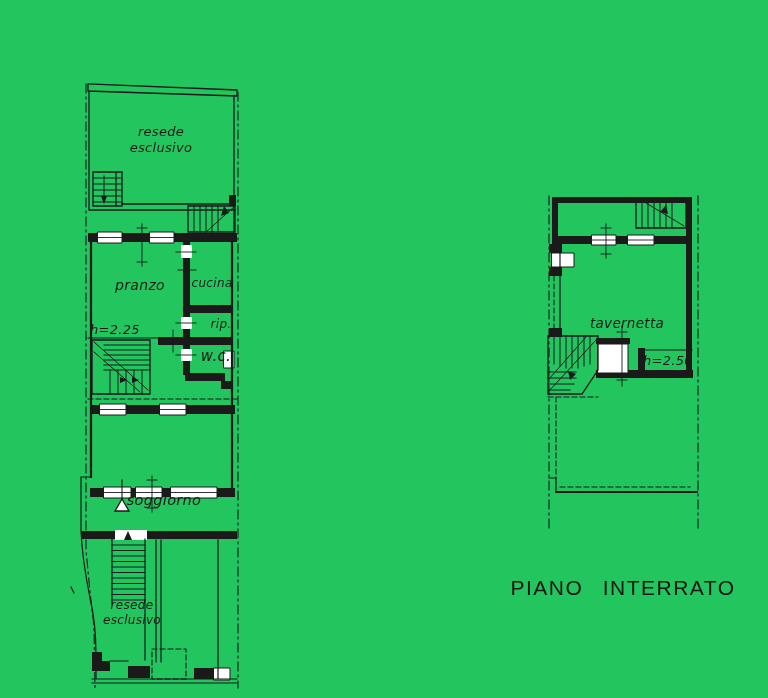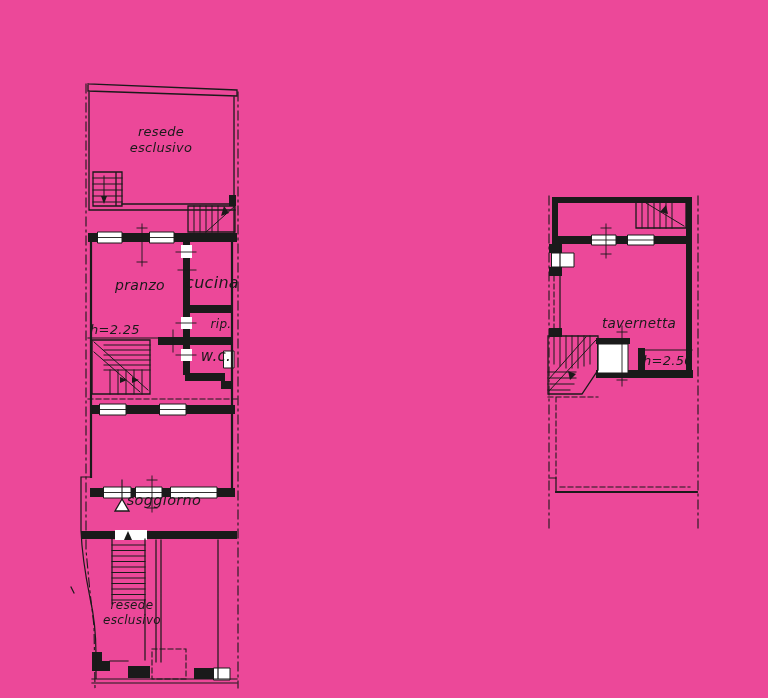--- a/index.html
+++ b/index.html
@@ -1,17 +1,17 @@
 <!DOCTYPE html>
 <html><head>
 <meta charset="utf-8">
 <style>
   html,body{margin:0;padding:0;background:#fff;}
   .canvas{
-    position:relative;width:768px;height:698px;background:#ec4899;overflow:hidden;
+    position:relative;width:768px;height:698px;background:#22c55e;overflow:hidden;
     font-family:"DejaVu Sans",sans-serif;color:#1a1a1a;
   }
   .linework{position:absolute;left:0;top:0;}
   .lbl{
     position:absolute;transform:translate(-50%,-50%);
     font-style:italic;white-space:nowrap;text-align:center;
     color:#1a1a1a;line-height:1.25;letter-spacing:.3px;
   }
   .lbl span{display:block;}
   .caption{
@@ -154,33 +154,34 @@
     </g>
   </svg>
 
   <div class="lbl" style="left:161px;top:140px;font-size:13px;">
     <span>resede</span>
     <span>esclusivo</span>
   </div>
 
   <div class="lbl" style="left:140px;top:286px;font-size:14px;">pranzo</div>
 
-  <div class="lbl" style="left:212px;top:283px;font-size:16px;">cucina</div>
+  <div class="lbl" style="left:212px;top:283px;font-size:12px;">cucina</div>
 
   <div class="lbl" style="left:115px;top:330px;font-size:13px;">h=2.25</div>
 
   <div class="lbl" style="left:221px;top:324px;font-size:12px;">rip.</div>
 
   <div class="lbl" style="left:216px;top:356px;font-size:15px;">w.c.</div>
 
   <div class="lbl" style="left:164px;top:452px;font-size:14.5px;margin-top:48px;">soggiorno</div>
 
   <div class="lbl" style="left:132px;top:613px;font-size:12px;">
     <span>resede</span>
     <span>esclusivo</span>
   </div>
 
-  <div class="lbl" style="left:627px;top:323px;font-size:13.5px;margin-left:12px;">tavernetta</div>
+  <div class="lbl" style="left:627px;top:323px;font-size:13.5px;">tavernetta</div>
 
   <div class="lbl" style="left:668px;top:361px;font-size:13px;">h=2.50</div>
 
+  <div class="caption" style="left:623px;top:588px;">PIANO INTERRATO</div>
 
 </div>
 
 </body></html>

